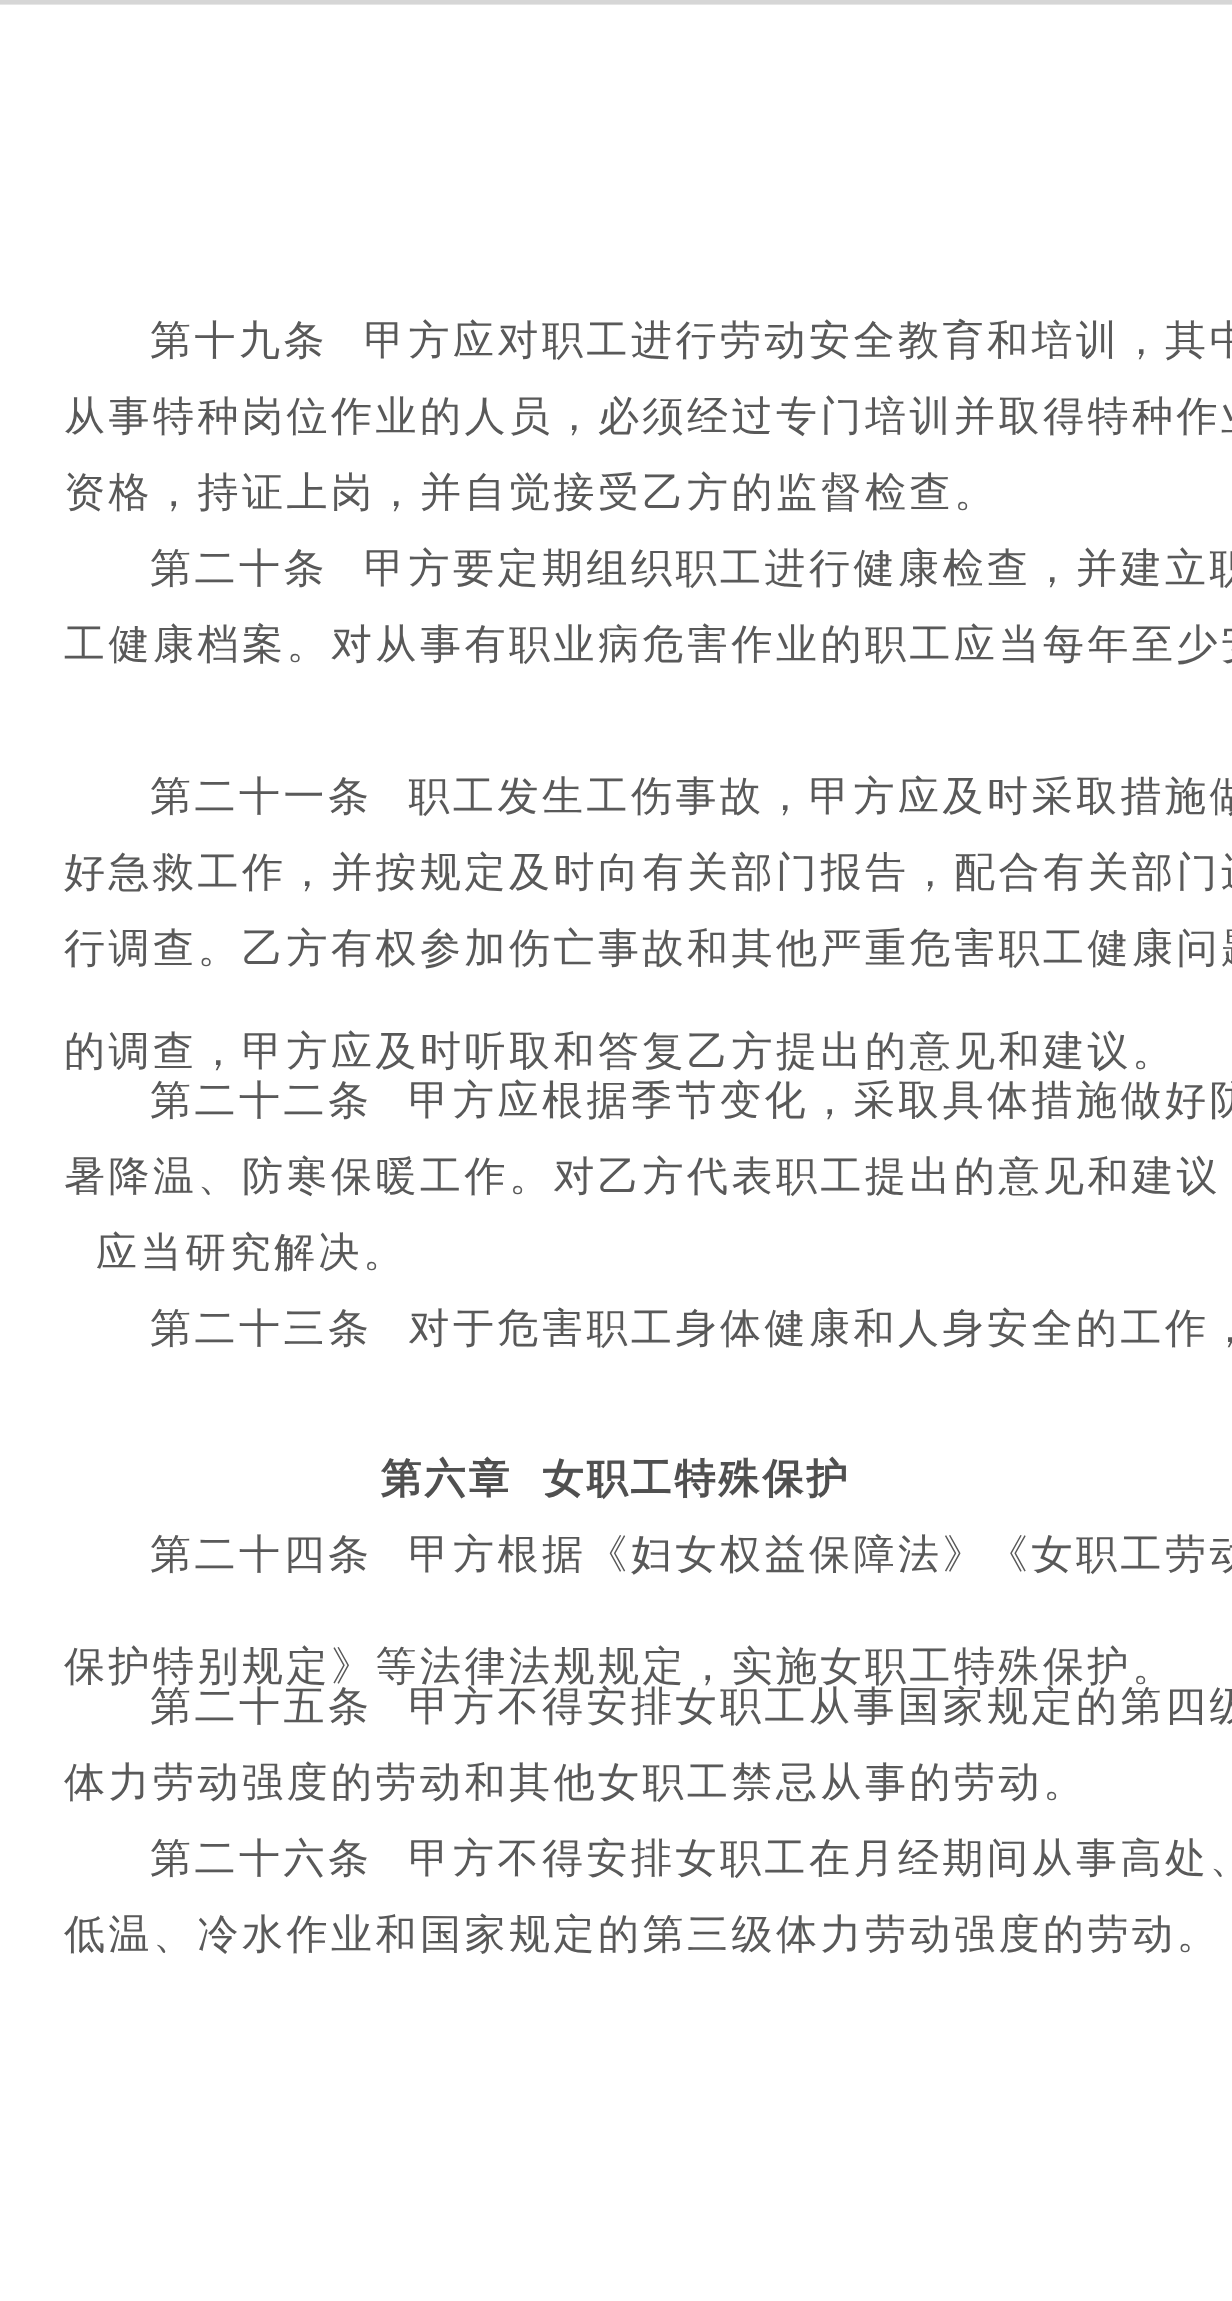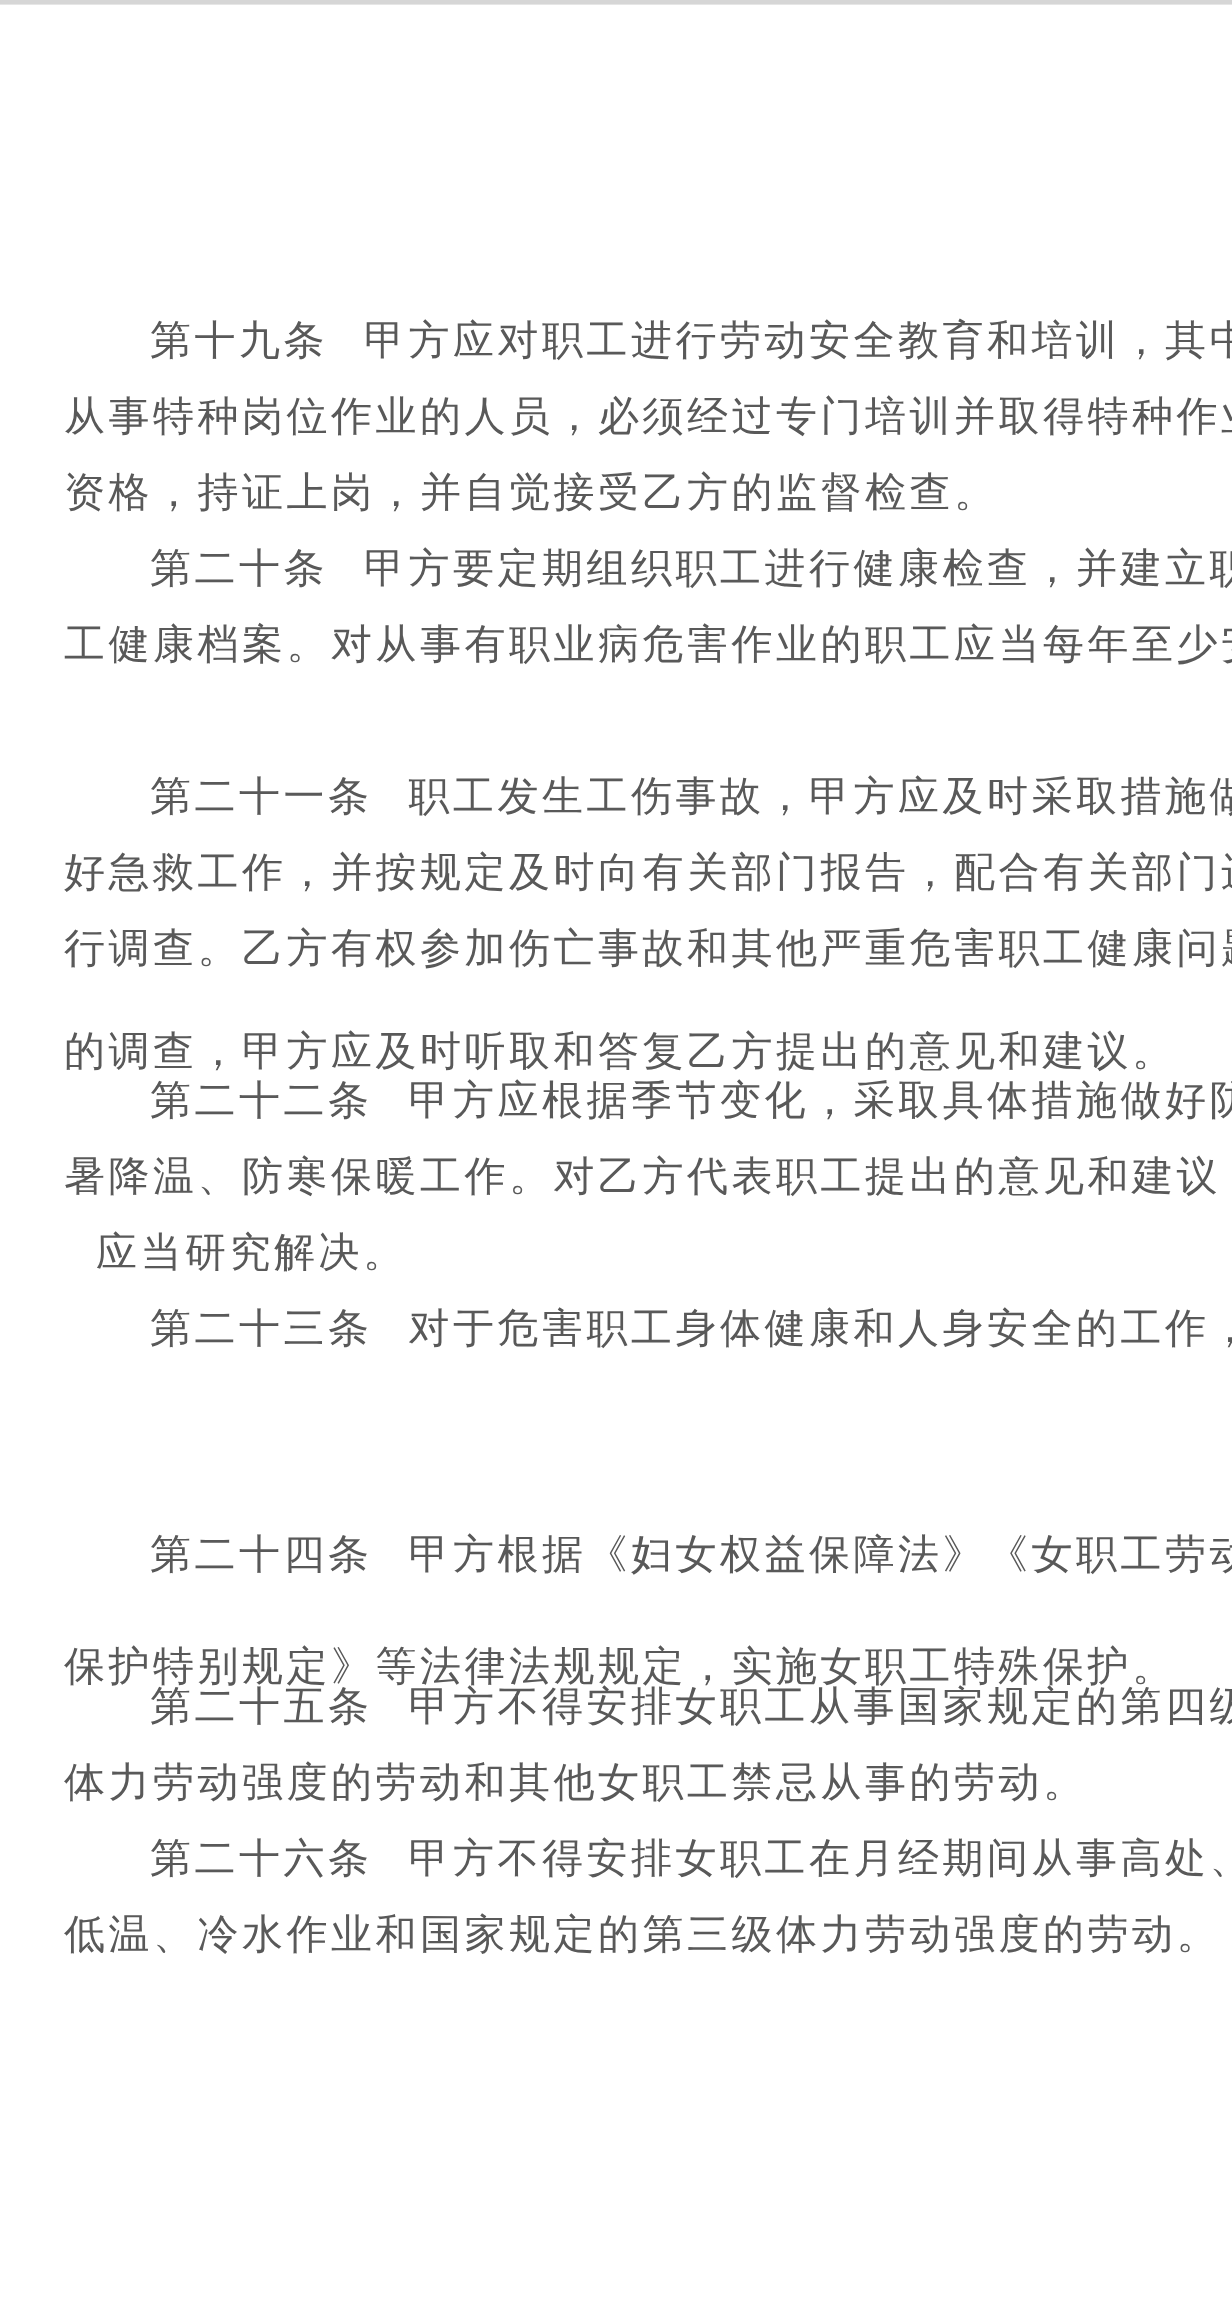--- a/index.html
+++ b/index.html
@@ -85,20 +85,23 @@
   <div class="line indent" style="top:1070px;">
     <span class="article-no">第二十二条</span><span>甲方应根据季节变化，采取具体措施做好防</span>
   </div>
   <div class="line" style="top:1146px;">暑降温、防寒保暖工作。对乙方代表职工提出的意见和建议，</div>
   <div class="line" style="top:1222px;margin-left:32px;">应当研究解决。</div>
 
   <div class="line indent" style="top:1298px;">
     <span class="article-no">第二十三条</span><span>对于危害职工身体健康和人身安全的工作，</span>
   </div>
 
+  <div class="chapter" style="top:1448px;">
+    <span class="chapter-no">第六章</span><span>女职工特殊保护</span>
+  </div>
 
   <div class="line indent" style="top:1524px;">
     <span class="article-no">第二十四条</span><span>甲方根据《妇女权益保障法》《女职工劳动</span>
   </div>
   <div class="line" style="top:1636px;">保护特别规定》等法律法规规定，实施女职工特殊保护。</div>
 
   <div class="line indent" style="top:1676px;">
     <span class="article-no">第二十五条</span><span>甲方不得安排女职工从事国家规定的第四级</span>
   </div>
   <div class="line" style="top:1752px;">体力劳动强度的劳动和其他女职工禁忌从事的劳动。</div>

